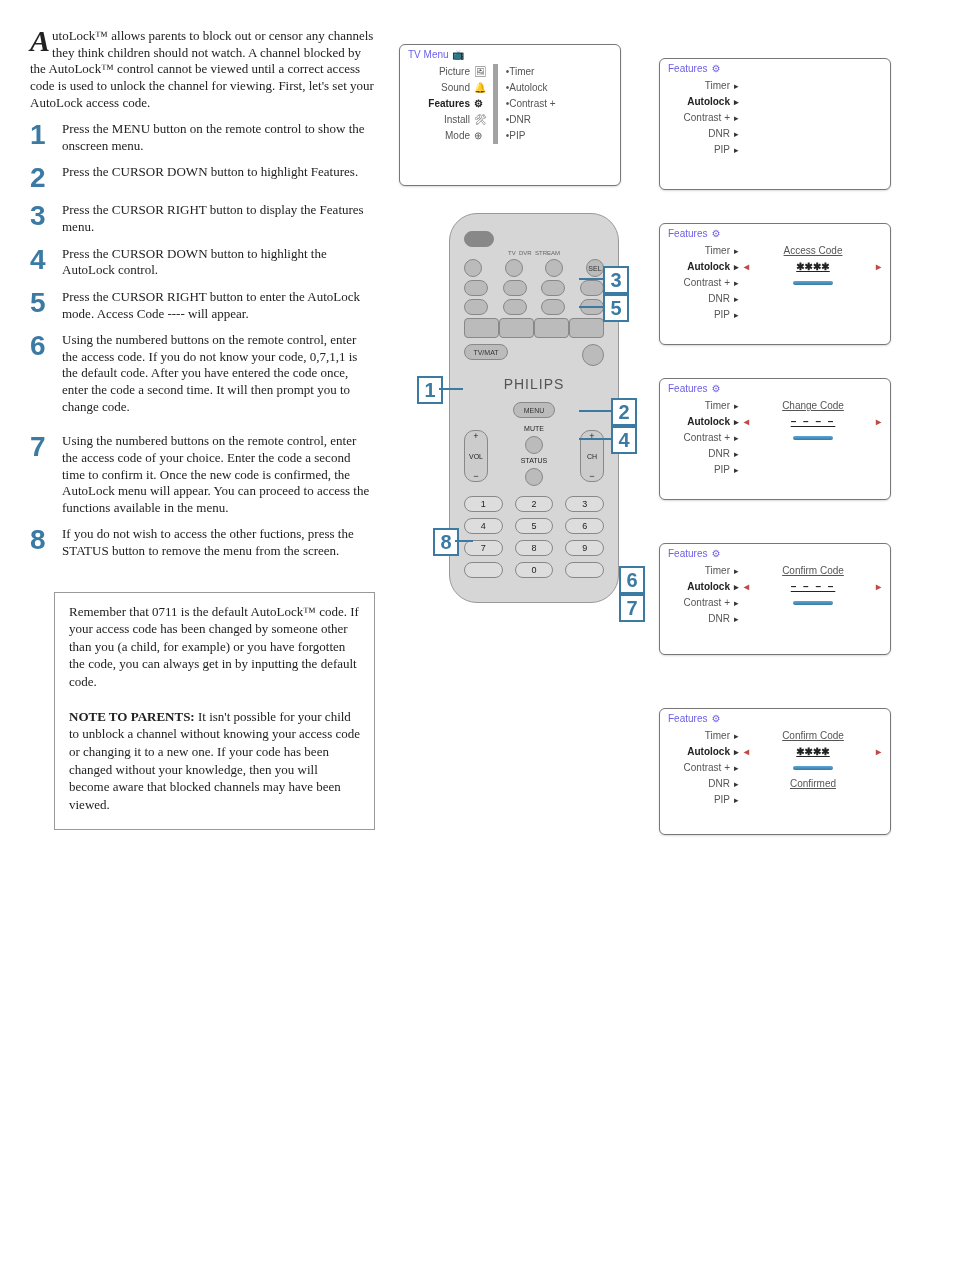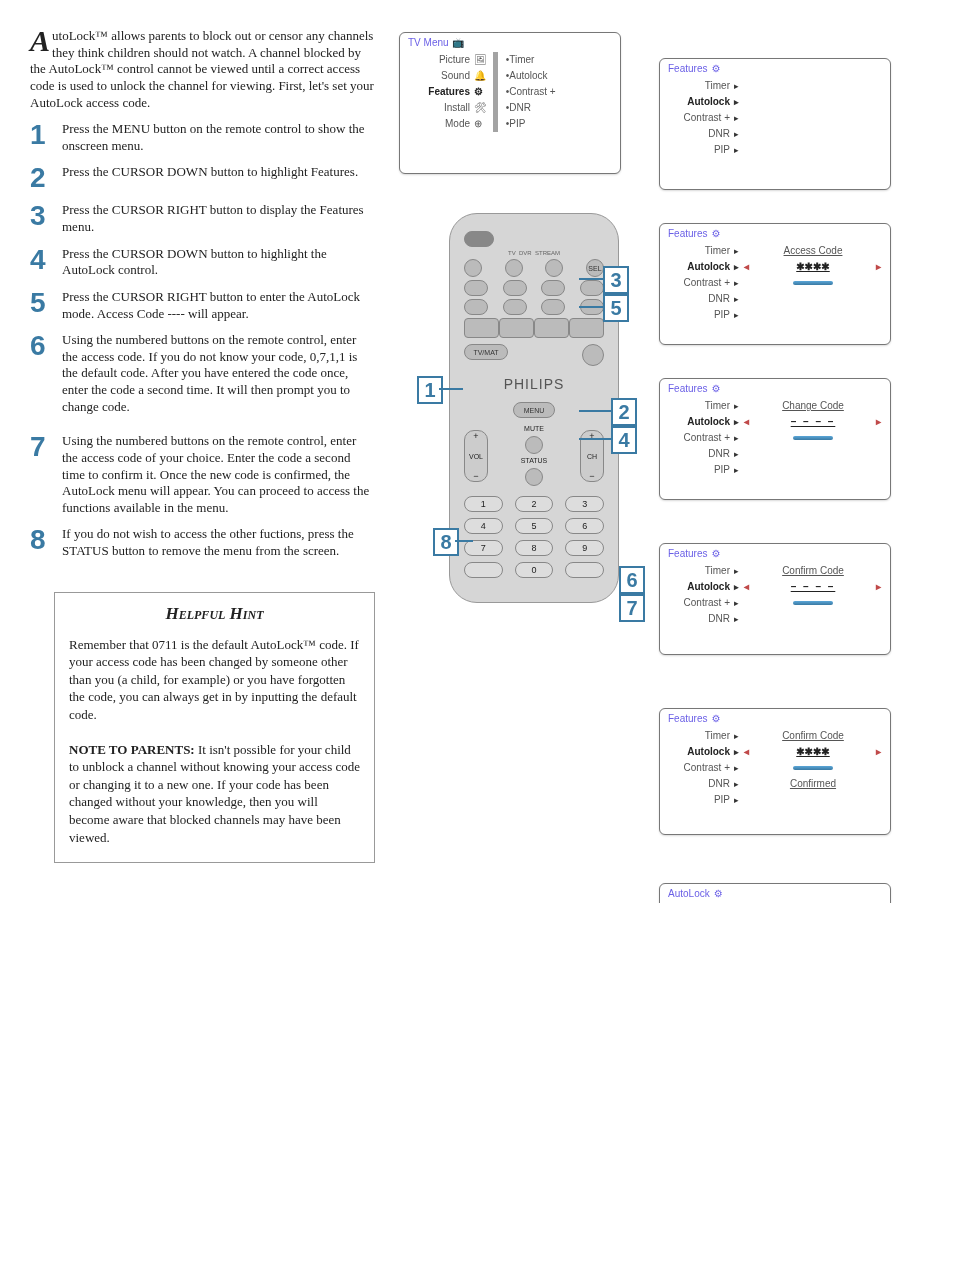--- a/index.html
+++ b/index.html
@@ -90,32 +90,31 @@
             <div class="num">7</div>
             <div class="txt"><b>Using the numbered buttons on the remote control,</b> enter the access code of your choice. Enter the code a second time to confirm it. Once the new code is confirmed, the AutoLock menu will appear. You can proceed to access the functions available in the menu.</div>
           </div>
           <div class="step">
             <div class="num">8</div>
             <div class="txt">If you do not wish to access the other fuctions, press <b>the STATUS button</b> to remove the menu from the screen.</div>
           </div>
         </div>
 
       <div class="hintbox">
-        <div class="hh">Helpful Hint</div>
         <div>Remember that 0711 is the default AutoLock™ code. If your access code has been changed by someone other than you (a child, for example) or you have forgotten the code, you can always get in by inputting the default code.</div>
         <br>
         <div>
           <b>NOTE TO PARENTS:</b><span> It isn't possible for your child to unblock a channel without knowing your access code or changing it to a new one. If your code has been changed without your knowledge, then you will become aware that blocked channels may have been viewed.</span>
         </div>
       </div>
     </div>
 
     <div class="right" id="rightpane">
 
-      <div class="osd" style="left:0; top:4px; width:220px; height:140px;">
+      <div class="osd" style="left:0; top:16px; width:220px; height:140px;">
         <div class="hdr"><span>TV Menu</span> 📺</div>
         <div class="body" style="display:flex;">
           <div style="border-right:5px solid #a3a3a3; padding-right:6px;">
             <div class="row"><span class="lab">Picture</span> 🖼</div>
             <div class="row"><span class="lab">Sound</span> 🔔</div>
             <div class="row bold"><span class="lab">Features</span> ⚙</div>
             <div class="row"><span class="lab">Install</span> 🛠</div>
             <div class="row"><span class="lab">Mode</span> ⊕</div>
           </div>
           <div style="padding-left:8px;">

